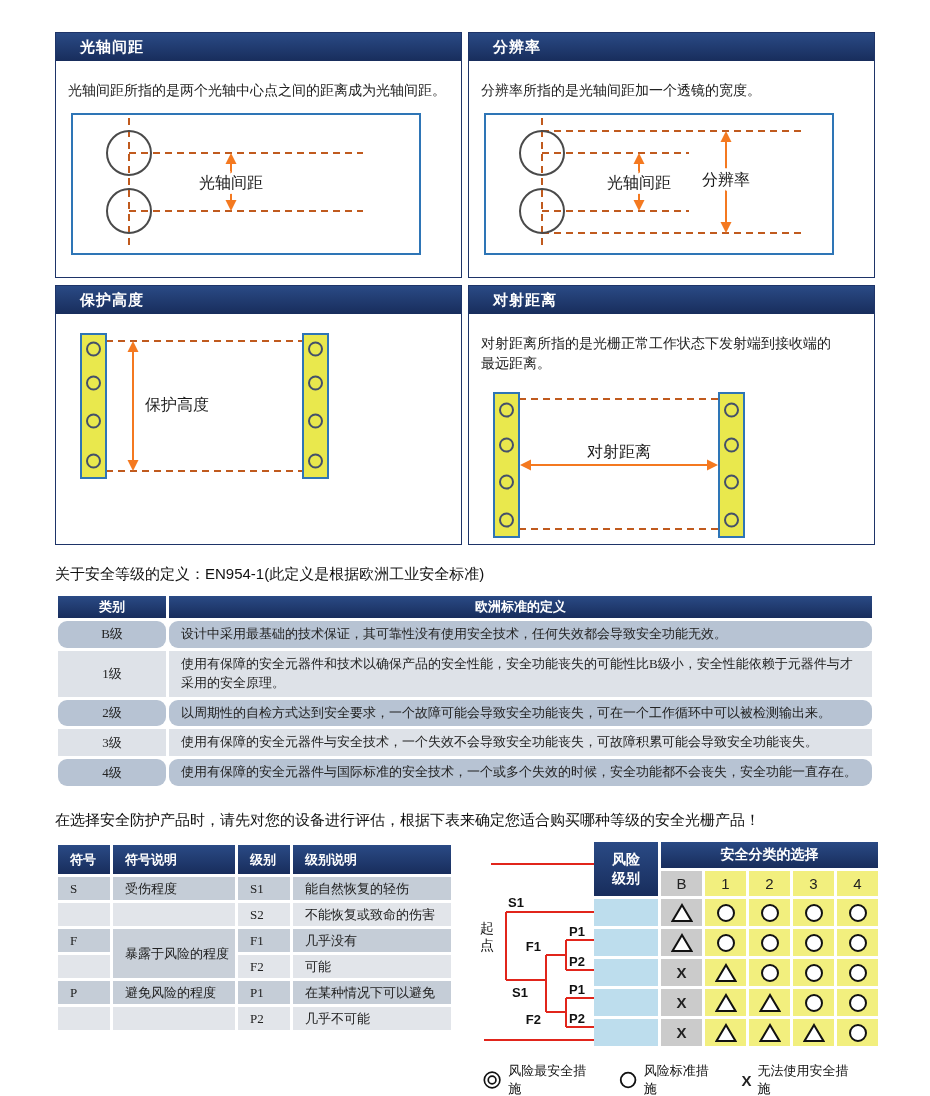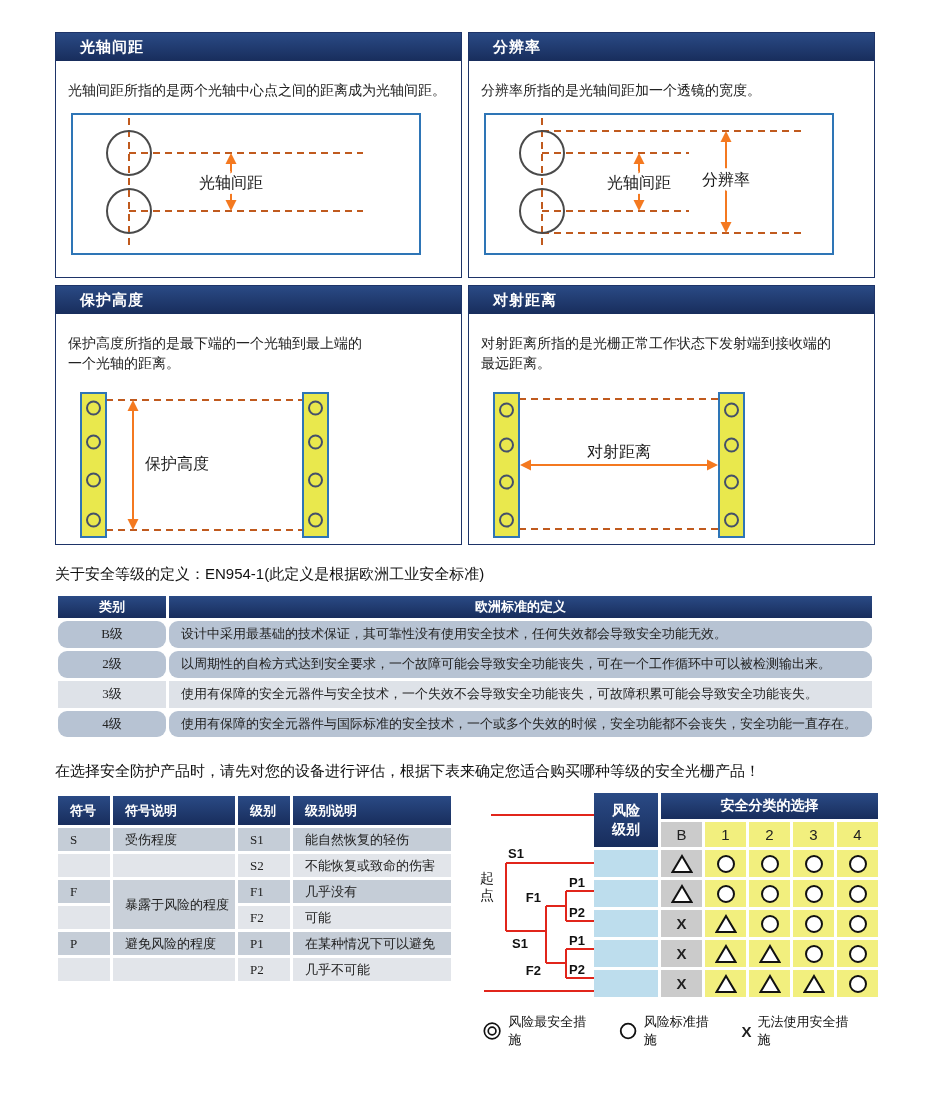--- a/index.html
+++ b/index.html
@@ -50,21 +50,21 @@
   tr.row-light2 td { background:#e2e5ea; }
   td.merged { background:#c9d0d9 !important; vertical-align:middle; }
 
   .risk-area { margin-left:24px; display:flex; flex-direction:column; }
   .risk-row { display:flex; position:relative; }
   .tree-wrap { position:relative; width:116px; }
   .tree-wrap svg { display:block; margin-top:18px; }
   .tree-line { stroke:#e1251b; stroke-width:2; fill:none; }
   .tree-label { font-size:13px; font-weight:bold; fill:#111; }
   .tree-start { position:absolute; left:2px; top:78px; width:16px; font-size:14px; color:#111;
-                line-height:1.2; word-break:break-all;font-family:Liberation Mono, monospace; }
+                line-height:1.2; word-break:break-all; }
 
   .risk-grid { display:grid; grid-template-columns:64px repeat(5,41px); grid-template-rows:26px 25px repeat(5,27px); gap:3px; }
   .rcell { display:flex; align-items:center; justify-content:center; }
   .risk-head { grid-area:1/1/3/2; background:linear-gradient(#2a4a85,#182d5c); color:#fff; font-size:14px;
                font-weight:bold; white-space:pre-line; line-height:1.35; }
   .class-head { grid-area:1/2/2/7; background:linear-gradient(#2a4a85,#182d5c); color:#fff; font-size:14px; font-weight:bold; }
   .colhead { font-size:15px; color:#222; }
   .gry { background:#cbcbcb; }
   .ylw { background:#f2ef7e; }
   .blue { background:#bddded; }
@@ -132,22 +132,20 @@
           </g>
           <text class="dlabel" x="155" y="75" text-anchor="middle">光轴间距</text>
           <text class="dlabel" x="242" y="72" text-anchor="middle">分辨率</text>
         </svg>
       </div>
     </section>
 
     <section class="panel">
       <div class="panel-title">保护高度</div>
       <div class="panel-body tall">
-        <p class="desc">保护高度所指的是最下端的一个光轴到最上端的
-一个光轴的距离。</p>
         <svg class="diag" width="360" height="158" viewBox="0 0 360 158">
           <g class="dashes">
             <line x1="35" y1="15" x2="232" y2="15"></line>
             <line x1="35" y1="145" x2="232" y2="145"></line>
           </g>
           <rect class="bar" x="10" y="8" width="25" height="144"></rect>
           <rect class="bar" x="232" y="8" width="25" height="144"></rect>
           <g>
             <circle class="barhole" cx="22.5" cy="23" r="6.5"></circle>
               <circle class="barhole" cx="22.5" cy="57" r="6.5"></circle>
@@ -207,20 +205,24 @@
       <thead>
         <tr>
           <th class="cell-level">类别</th>
           <th>欧洲标准的定义</th>
         </tr>
       </thead>
       <tbody id="en954-rows">
           <tr class="row-dark">
             <td class="cell-level">B级</td>
             <td class="cell-def">设计中采用最基础的技术保证，其可靠性没有使用安全技术，任何失效都会导致安全功能无效。</td>
+          </tr>
+          <tr class="row-light">
+            <td class="cell-level">1级</td>
+            <td class="cell-def">使用有保障的安全元器件和技术以确保产品的安全性能，安全功能丧失的可能性比B级小，安全性能依赖于元器件与才采用的安全原理。</td>
           </tr>
           <tr class="row-dark">
             <td class="cell-level">2级</td>
             <td class="cell-def">以周期性的自检方式达到安全要求，一个故障可能会导致安全功能丧失，可在一个工作循环中可以被检测输出来。</td>
           </tr>
           <tr class="row-light">
             <td class="cell-level">3级</td>
             <td class="cell-def">使用有保障的安全元器件与安全技术，一个失效不会导致安全功能丧失，可故障积累可能会导致安全功能丧失。</td>
           </tr>
           <tr class="row-dark">

